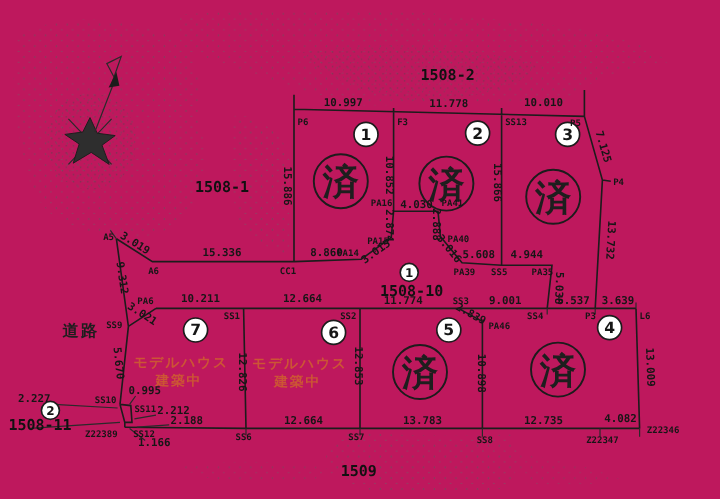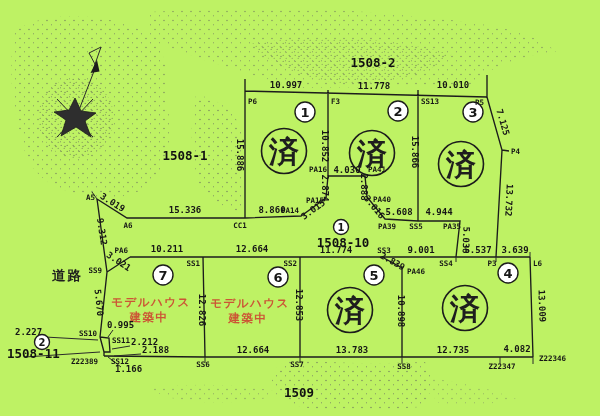--- a/index.html
+++ b/index.html
@@ -1,16 +1,16 @@
 <!DOCTYPE html>
 <html><head>
 <meta charset="utf-8">
 <style>
   html,body{margin:0;padding:0;background:#ffffff;}
-  .stage{position:relative;width:600px;height:416px;background:#bef264;overflow:hidden;}
+  .stage{position:relative;width:600px;height:416px;background:#be185d;overflow:hidden;}
   svg{display:block;}
   .ln{stroke:#1c1c1c;stroke-width:1.35;fill:none;stroke-linecap:butt;}
   .thin{stroke:#2a2a2a;stroke-width:1;fill:none;}
   .m{font:bold 9px "DejaVu Sans Mono",monospace;fill:#161616;}
   .pt{font:bold 7.5px "DejaVu Sans Mono",monospace;fill:#161616;}
   .area{font:bold 12.5px "DejaVu Sans Mono",monospace;fill:#111111;}
   .cjk{font-family:"DejaVu Sans",sans-serif;font-weight:bold;fill:#1e1e1e;}
   .sumi{font-size:30px;}
   .road{font-size:13.5px;letter-spacing:2px;}
   .red{font-family:"DejaVu Sans",sans-serif;font-weight:bold;font-size:11.5px;fill:#cc5535;letter-spacing:1.5px;}

